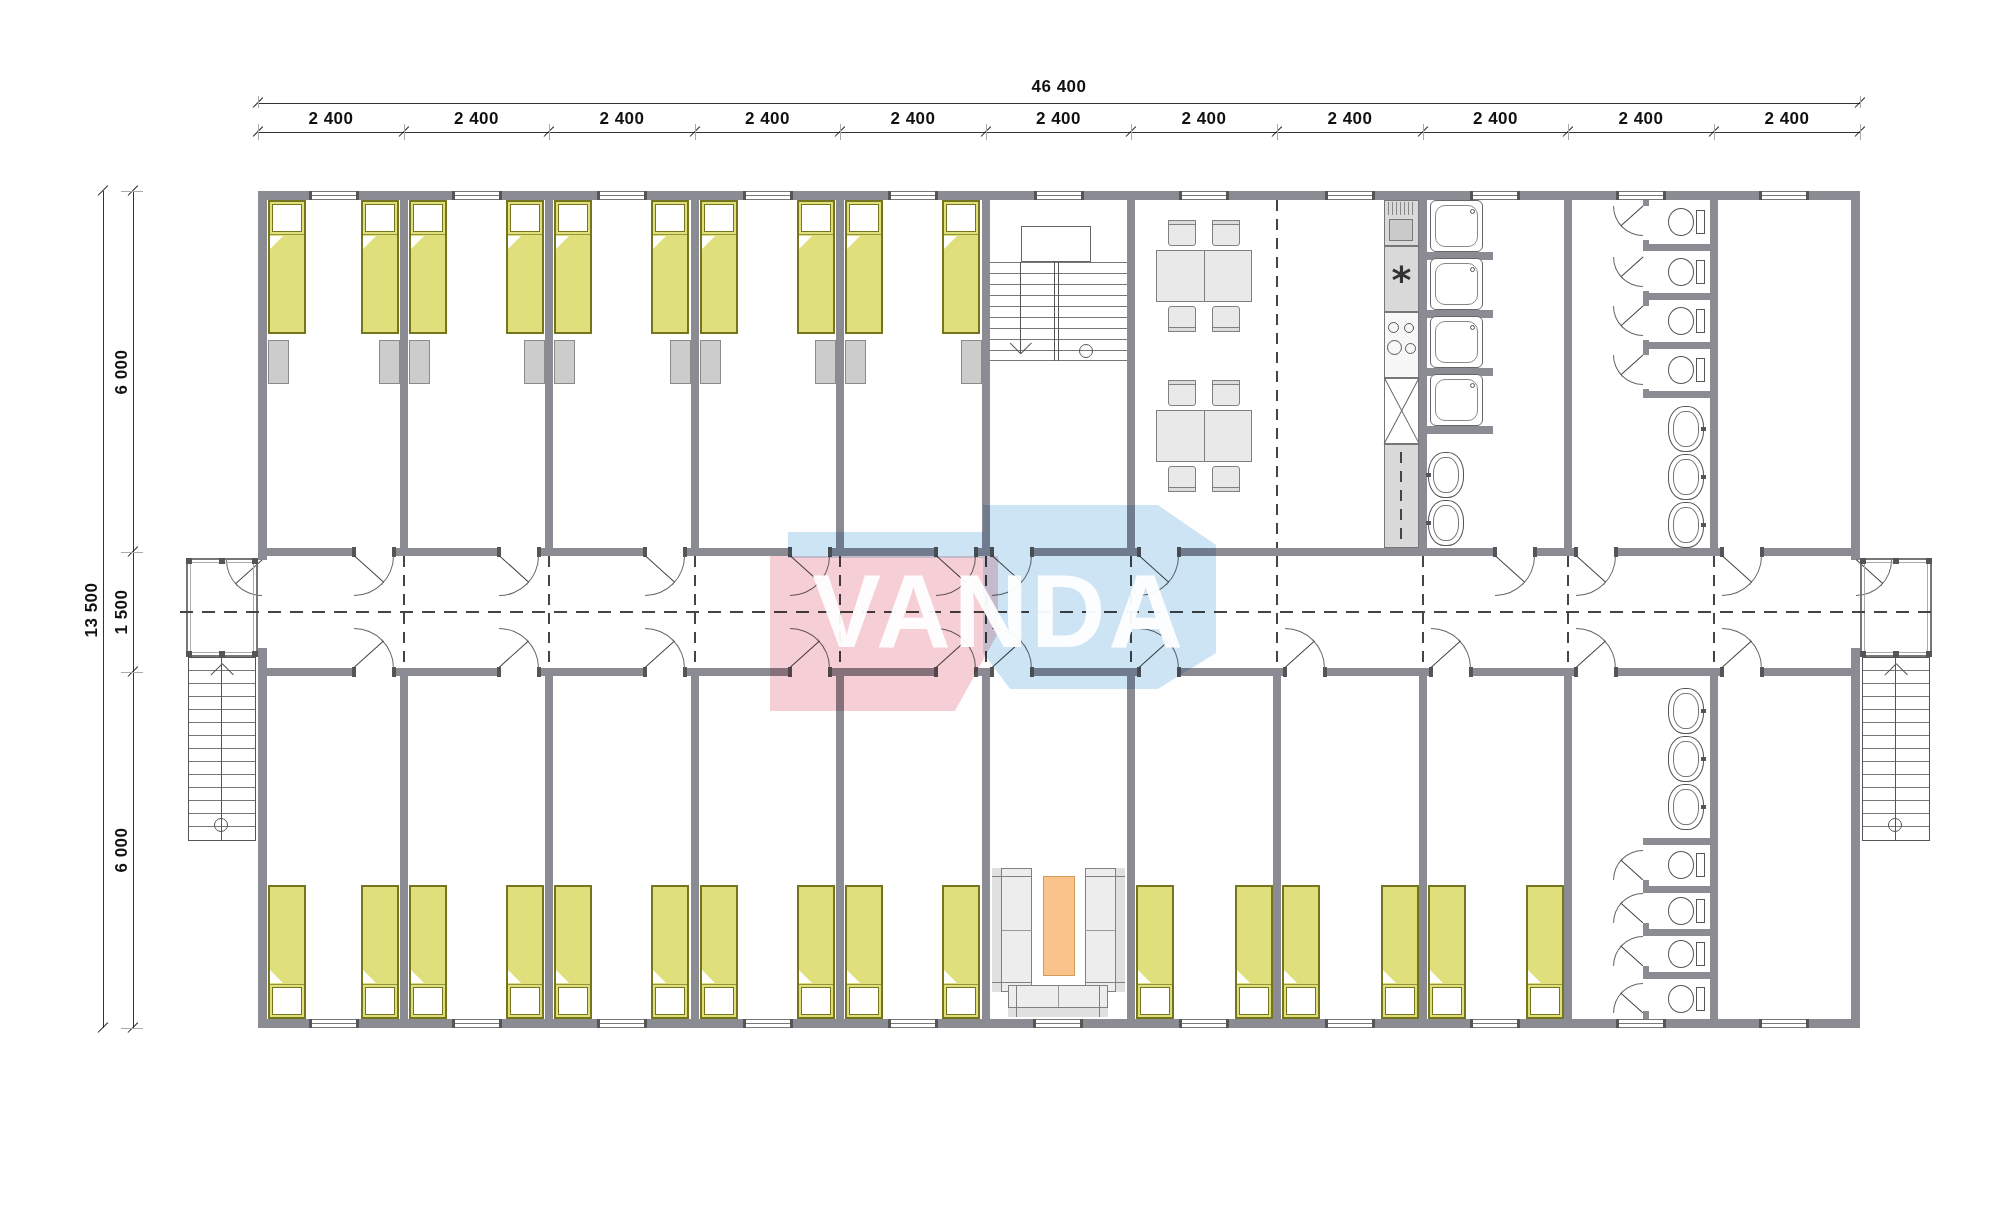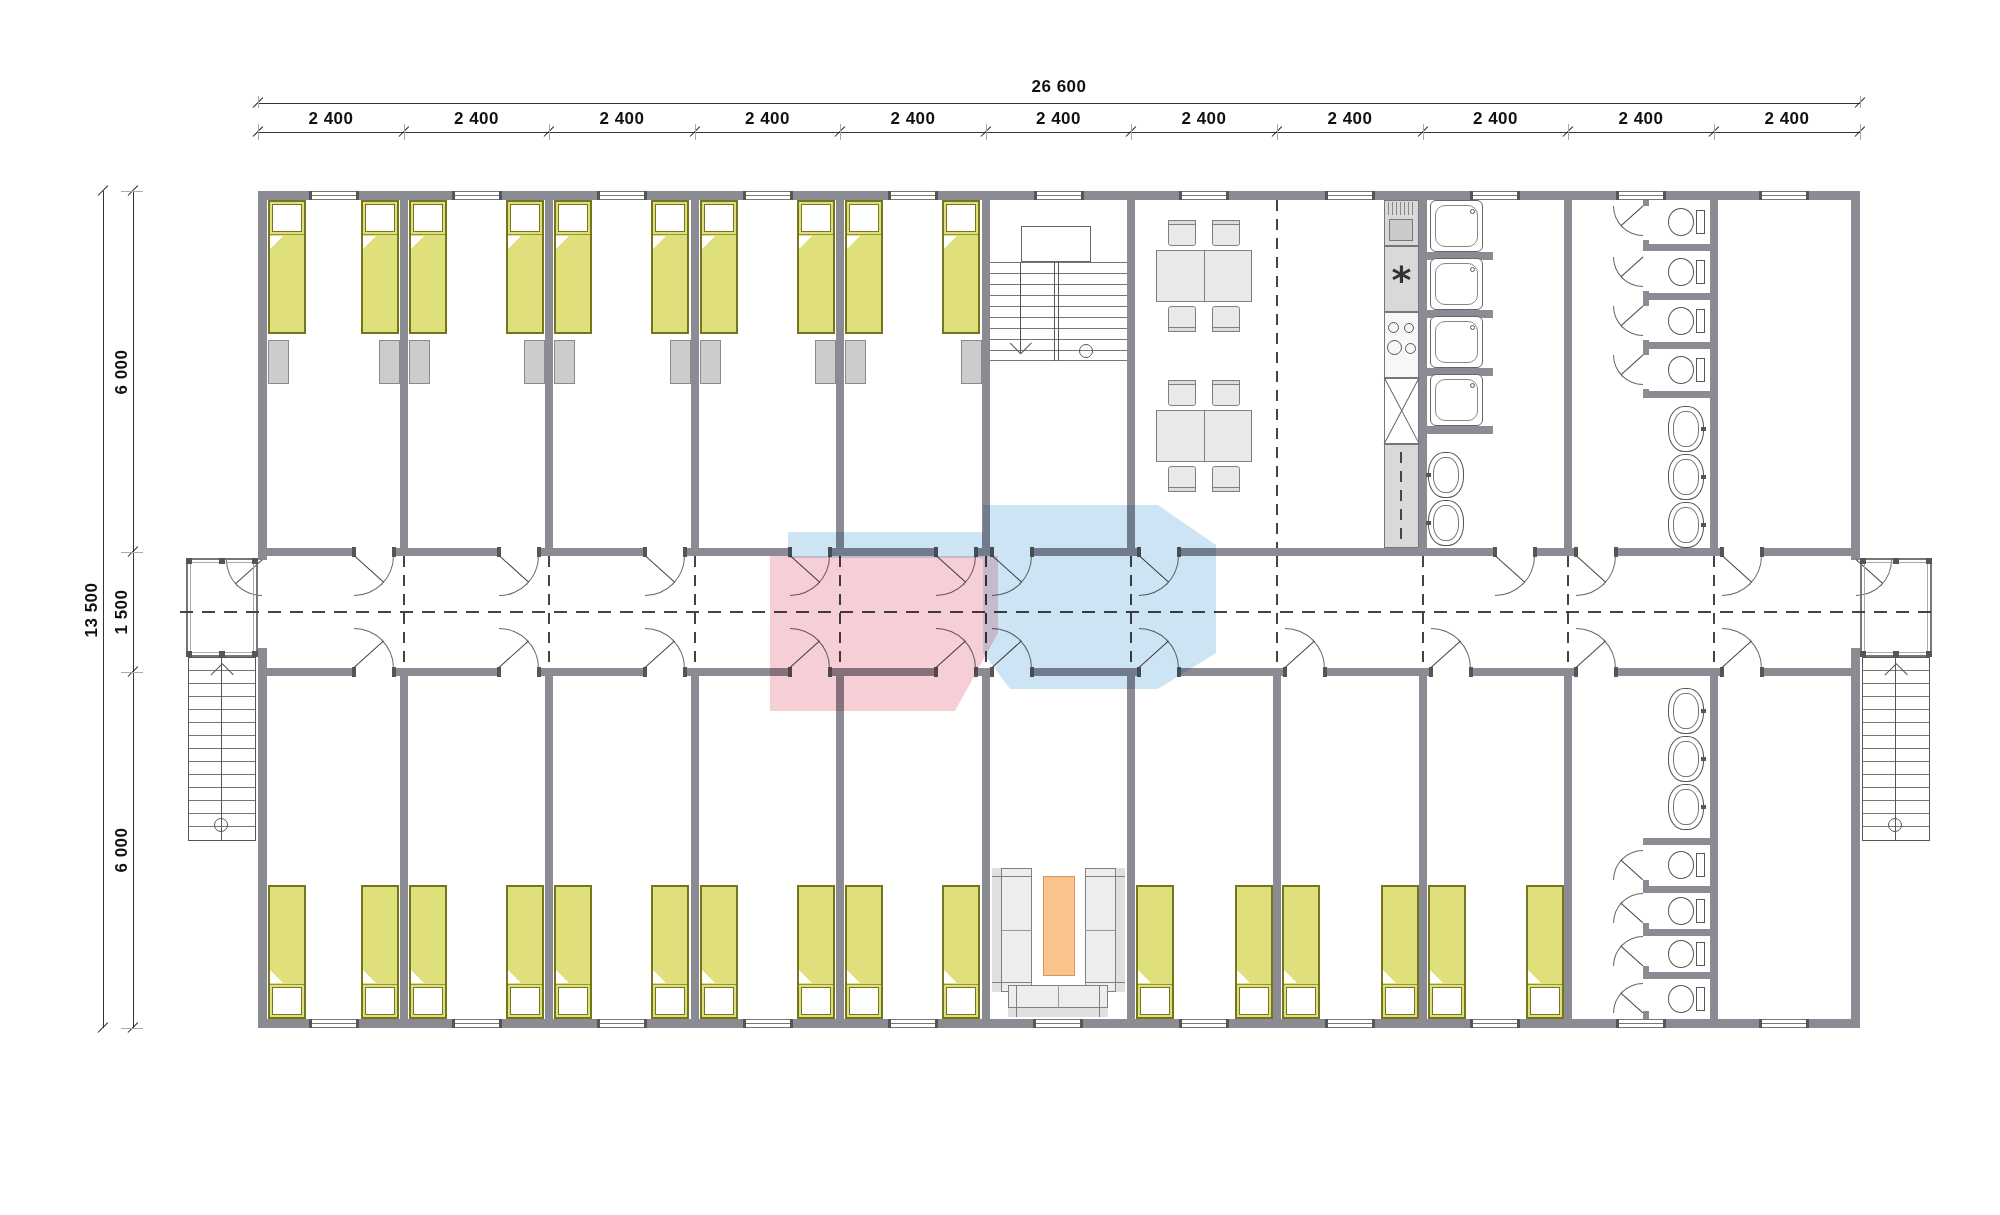--- a/index.html
+++ b/index.html
@@ -605,21 +605,21 @@
       <div class="g" style="left: 985.2px; top: 556px; width: 1.6px; height: 112px; background-image: repeating-linear-gradient(rgb(68, 68, 68) 0px, rgb(68, 68, 68) 11px, transparent 11px, transparent 19px);"></div>
       <div class="g" style="left: 1130.2px; top: 556px; width: 1.6px; height: 112px; background-image: repeating-linear-gradient(rgb(68, 68, 68) 0px, rgb(68, 68, 68) 11px, transparent 11px, transparent 19px);"></div>
       <div class="g" style="left: 1276.2px; top: 556px; width: 1.6px; height: 112px; background-image: repeating-linear-gradient(rgb(68, 68, 68) 0px, rgb(68, 68, 68) 11px, transparent 11px, transparent 19px);"></div>
       <div class="g" style="left: 1422.2px; top: 556px; width: 1.6px; height: 112px; background-image: repeating-linear-gradient(rgb(68, 68, 68) 0px, rgb(68, 68, 68) 11px, transparent 11px, transparent 19px);"></div>
       <div class="g" style="left: 1567.2px; top: 556px; width: 1.6px; height: 112px; background-image: repeating-linear-gradient(rgb(68, 68, 68) 0px, rgb(68, 68, 68) 11px, transparent 11px, transparent 19px);"></div>
       <div class="g" style="left: 1713.2px; top: 556px; width: 1.6px; height: 112px; background-image: repeating-linear-gradient(rgb(68, 68, 68) 0px, rgb(68, 68, 68) 11px, transparent 11px, transparent 19px);"></div>
       <div class="g" style="left: 1276.2px; top: 200px; width: 1.6px; height: 348px; background-image: repeating-linear-gradient(rgb(68, 68, 68) 0px, rgb(68, 68, 68) 11px, transparent 11px, transparent 19px);"></div>
       <div class="g" style="left: 258px; top: 103px; width: 1602px; height: 1.2px; background: rgb(51, 51, 51);"></div>
       <div class="g" style="left: 251px; top: 102.3px; width: 14px; height: 1.4px; background: rgb(34, 34, 34); transform: rotate(-45deg);"></div>
       <div class="g" style="left: 1853px; top: 102.3px; width: 14px; height: 1.4px; background: rgb(34, 34, 34); transform: rotate(-45deg);"></div>
-      <div class="dim" style="left: 989px; top: 78px; width: 140px;">26 600</div>
+      <div class="dim" style="left: 989px; top: 78px; width: 140px;">46 400</div>
       <div class="g" style="left: 258px; top: 132px; width: 1602px; height: 1.2px; background: rgb(51, 51, 51);"></div>
       <div class="g" style="left: 251px; top: 131.3px; width: 14px; height: 1.4px; background: rgb(34, 34, 34); transform: rotate(-45deg);"></div>
       <div class="g" style="left: 258px; top: 124px; width: 1px; height: 16px; background: rgb(170, 170, 170);"></div>
       <div class="g" style="left: 397px; top: 131.3px; width: 14px; height: 1.4px; background: rgb(34, 34, 34); transform: rotate(-45deg);"></div>
       <div class="g" style="left: 404px; top: 124px; width: 1px; height: 16px; background: rgb(170, 170, 170);"></div>
       <div class="g" style="left: 542px; top: 131.3px; width: 14px; height: 1.4px; background: rgb(34, 34, 34); transform: rotate(-45deg);"></div>
       <div class="g" style="left: 549px; top: 124px; width: 1px; height: 16px; background: rgb(170, 170, 170);"></div>
       <div class="g" style="left: 688px; top: 131.3px; width: 14px; height: 1.4px; background: rgb(34, 34, 34); transform: rotate(-45deg);"></div>
       <div class="g" style="left: 695px; top: 124px; width: 1px; height: 16px; background: rgb(170, 170, 170);"></div>
       <div class="g" style="left: 833px; top: 131.3px; width: 14px; height: 1.4px; background: rgb(34, 34, 34); transform: rotate(-45deg);"></div>
@@ -663,13 +663,14 @@
       <div class="g" style="left: 126px; top: 671.3px; width: 14px; height: 1.4px; background: rgb(34, 34, 34); transform: rotate(-45deg);"></div>
       <div class="g" style="left: 121px; top: 672px; width: 22px; height: 1px; background: rgb(170, 170, 170);"></div>
       <div class="g" style="left: 126px; top: 1027.3px; width: 14px; height: 1.4px; background: rgb(34, 34, 34); transform: rotate(-45deg);"></div>
       <div class="g" style="left: 121px; top: 1028px; width: 22px; height: 1px; background: rgb(170, 170, 170);"></div>
       <div class="dim dimv" style="left: 77px; top: 362.5px; width: 90px;">6 000</div>
       <div class="dim dimv" style="left: 77px; top: 603px; width: 90px;">1 500</div>
       <div class="dim dimv" style="left: 77px; top: 841px; width: 90px;">6 000</div>
     </div>
   <div class="wm wm-blue" style="z-index:5"></div>
   <div class="wm wm-pink" style="z-index:6"></div>
+  <div class="wm-text">VANDA</div>
 </div>
 
 </body></html>

